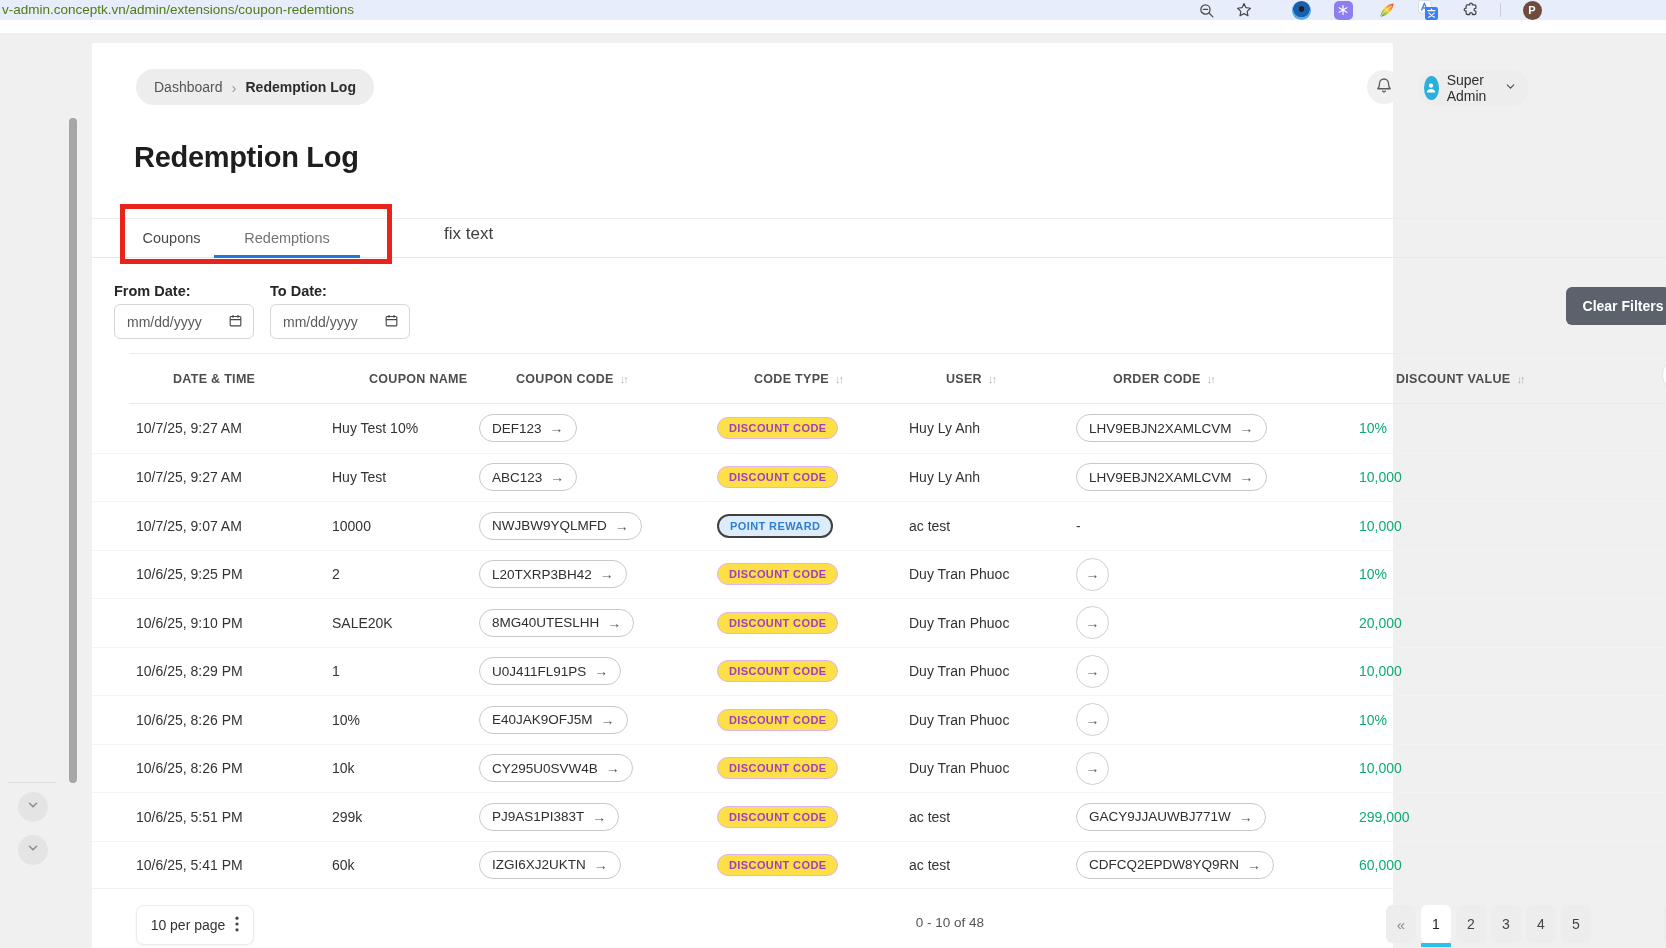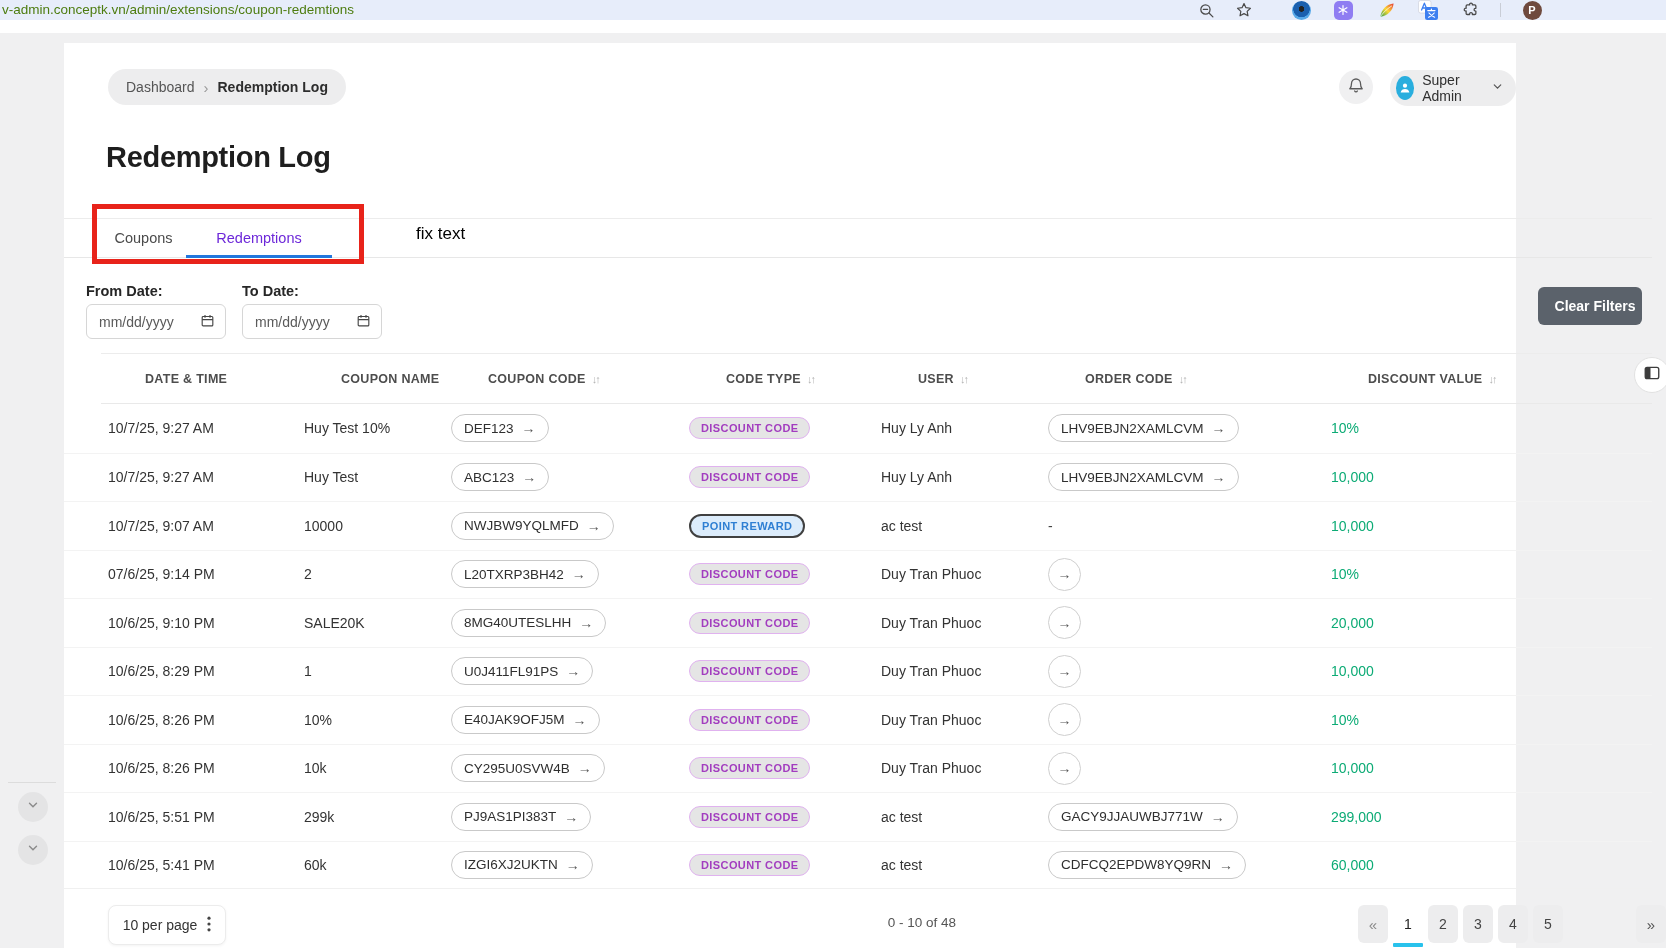--- a/index.html
+++ b/index.html
@@ -22,21 +22,21 @@
   
   .page-bg { position:absolute; left:0; top:33px; width:1666px; height:915px; background:#f0f0f1; }
   .sidebar { position:absolute; left:0; top:33px; width:78px; height:915px; background:#f0f0f1; }
   .sb-thumb { position:absolute; left:69px; top:85px; width:8px; height:665px; background:#a6a6a6; border-radius:4px; }
   .sb-divider { position:absolute; left:8px; top:749px; width:48px; height:1px; background:#dcdcdc; }
   .sb-chev { position:absolute; left:18px; width:30px; height:30px; border-radius:50%;
              background:#e4e4e5; display:flex; align-items:center; justify-content:center; cursor:pointer; }
   .sb-chev1 { top:759px; } .sb-chev2 { top:802px; }
 
   
-  .content { position:absolute; left:64px; top:43px; width:1452px; height:905px; background:#fff; }
+  .content { position:absolute; left:92px; top:43px; width:1301px; height:905px; background:#fff; }
 
   .breadcrumb { position:absolute; left:44px; top:26px; height:36px; padding:0 18px;
                 background:#ededee; border-radius:18px; display:inline-flex; align-items:center; gap:9px; font-size:14px; }
   .bc-home { color:#555; cursor:pointer; }
   .bc-sep { color:#9a9a9a; font-size:15px; }
   .bc-current { color:#2d2d2d; font-weight:700; }
 
   .bell-btn { position:absolute; left:1275px; top:27px; width:34px; height:34px; border-radius:50%;
               background:#f0f0f1; display:flex; align-items:center; justify-content:center; cursor:pointer; }
   .user-pill { position:absolute; left:1326px; top:27px; height:36px; padding:0 12px 0 6px;
@@ -45,27 +45,27 @@
   .user-name { font-size:14px; color:#2f2f2f; }
 
   .page-title { position:absolute; left:42px; top:98px; font-size:29px; font-weight:800; color:#1e1e1e; letter-spacing:-0.3px; }
 
   
   .tabbar { position:absolute; left:0; top:175px; width:1588px; height:40px;
             border-top:1px solid #ececec; border-bottom:1px solid #e7e7e7; display:flex; padding-left:29px; gap:7px; }
   .tab { height:39px; line-height:39px; text-align:center; font-size:14.5px; color:#4a4a4a; cursor:pointer; position:relative; }
   .tab:nth-child(1) { width:86px;padding-left:15px; }
   .tab:nth-child(2) { width:146px; }
-  .tab.active { color:#6d28d9; }
+  .tab.active { color:#737373; }
   .tab.active::after { content:""; position:absolute; left:0; bottom:0; width:100%; height:3px; background:#2277dd; }
 
   
   .anno-box { position:absolute; left:28px; top:161px; width:272px; height:60px;
               border:5px solid #e8231a; z-index:6; pointer-events:none; }
-  .anno-text { position:absolute; left:352px; top:181px; color:#000000; font-size:17px; z-index:6; }
+  .anno-text { position:absolute; left:352px; top:181px; color:#404040; font-size:17px; z-index:6; }
 
   
   .flabel { position:absolute; top:240px; font-size:14.5px; font-weight:700; color:#262626; }
   .flabel-from { left:22px; } .flabel-to { left:178px; }
   .dinput { position:absolute; top:261px; width:140px; height:35px; border:1px solid #d6d6d6; border-radius:6px;
             background:#fff; display:flex; align-items:center; justify-content:space-between; padding:0 10px 0 12px;
             font-size:14px; color:#5a5a5a; cursor:text; }
   .dinput-from { left:22px; } .dinput-to { left:178px; }
   .clear-btn { position:absolute; left:1474px; top:244px; width:104px; height:38px; background:#5b626b; color:#fff;
                border:none; border-radius:6px; font-size:14px; font-weight:600; cursor:pointer; font-family:inherit;padding-left:10px; }
@@ -81,21 +81,21 @@
   .trow + .trow { border-top:1px solid #f3f3f3; }
   .tablewrap { border-bottom:0; }
   .rows-host > .trow:last-child { border-bottom:1px solid #f0f0f0; }
   .td { font-size:14px; color:#333; }
   .code-pill { display:inline-flex; align-items:center; gap:8px; border:1px solid #c9c9c9; border-radius:16px;
                padding:5px 12px; font-size:13.5px; color:#2f2f2f; background:#fff; cursor:pointer; }
   .code-pill .pill-arrow { color:#555; font-size:14px; }
   .arrow-only { display:inline-flex; align-items:center; justify-content:center; width:33px; height:33px;
                 border:1px solid #cfcfcf; border-radius:50%; color:#555; font-size:14px; background:#fff; cursor:pointer; }
   .badge { display:inline-block; padding:4px 11px; border-radius:14px; font-size:11px; font-weight:700; letter-spacing:0.4px; }
-  .badge-purple { color:#a23dbf; background:#e5e5e5; border:1px solid #e0b2ef; }
+  .badge-purple { color:#a23dbf; background:#fde047; border:1px solid #e0b2ef; }
   .badge-blue   { color:#2f7fd3; background:#dcecfb; border:2px solid #404040; }
   .td-value { font-weight:500; }
   .dash { color:#444; }
 
   .columns-btn { position:absolute; left:1570px; top:314px; width:36px; height:36px; border-radius:50%;
                  background:#fff; border:1px solid #e2e2e2; display:flex; align-items:center; justify-content:center; cursor:pointer; }
 
   
   .perpage-btn { position:absolute; left:44px; top:862px; width:118px; height:40px; background:#fff;
                  border:1px solid #ececec; border-radius:8px; box-shadow:0 1px 3px rgba(0,0,0,.05);
@@ -323,21 +323,21 @@
       </span>
     </div>
     <div class="td"><span class="badge badge-blue">POINT REWARD</span></div>
     <div class="td">ac test</div>
     <div class="td"><span class="dash">-</span></div>
     <div class="td td-value" style="color: rgb(12, 171, 117);">10,000</div>
     <div class="td"></div>
   </div>
 
   <div class="grid-row trow">
-    <div class="td">07/6/25, 9:14 PM</div>
+    <div class="td">10/6/25, 9:25 PM</div>
     <div class="td">2</div>
     <div class="td">
       <span class="code-pill">
         <span class="code-text">L20TXRP3BH42</span>
         <span class="pill-arrow">→</span>
       </span>
     </div>
     <div class="td"><span class="badge badge-purple">DISCOUNT CODE</span></div>
     <div class="td">Duy Tran Phuoc</div>
     <div class="td"><span class="arrow-only">→</span></div>

